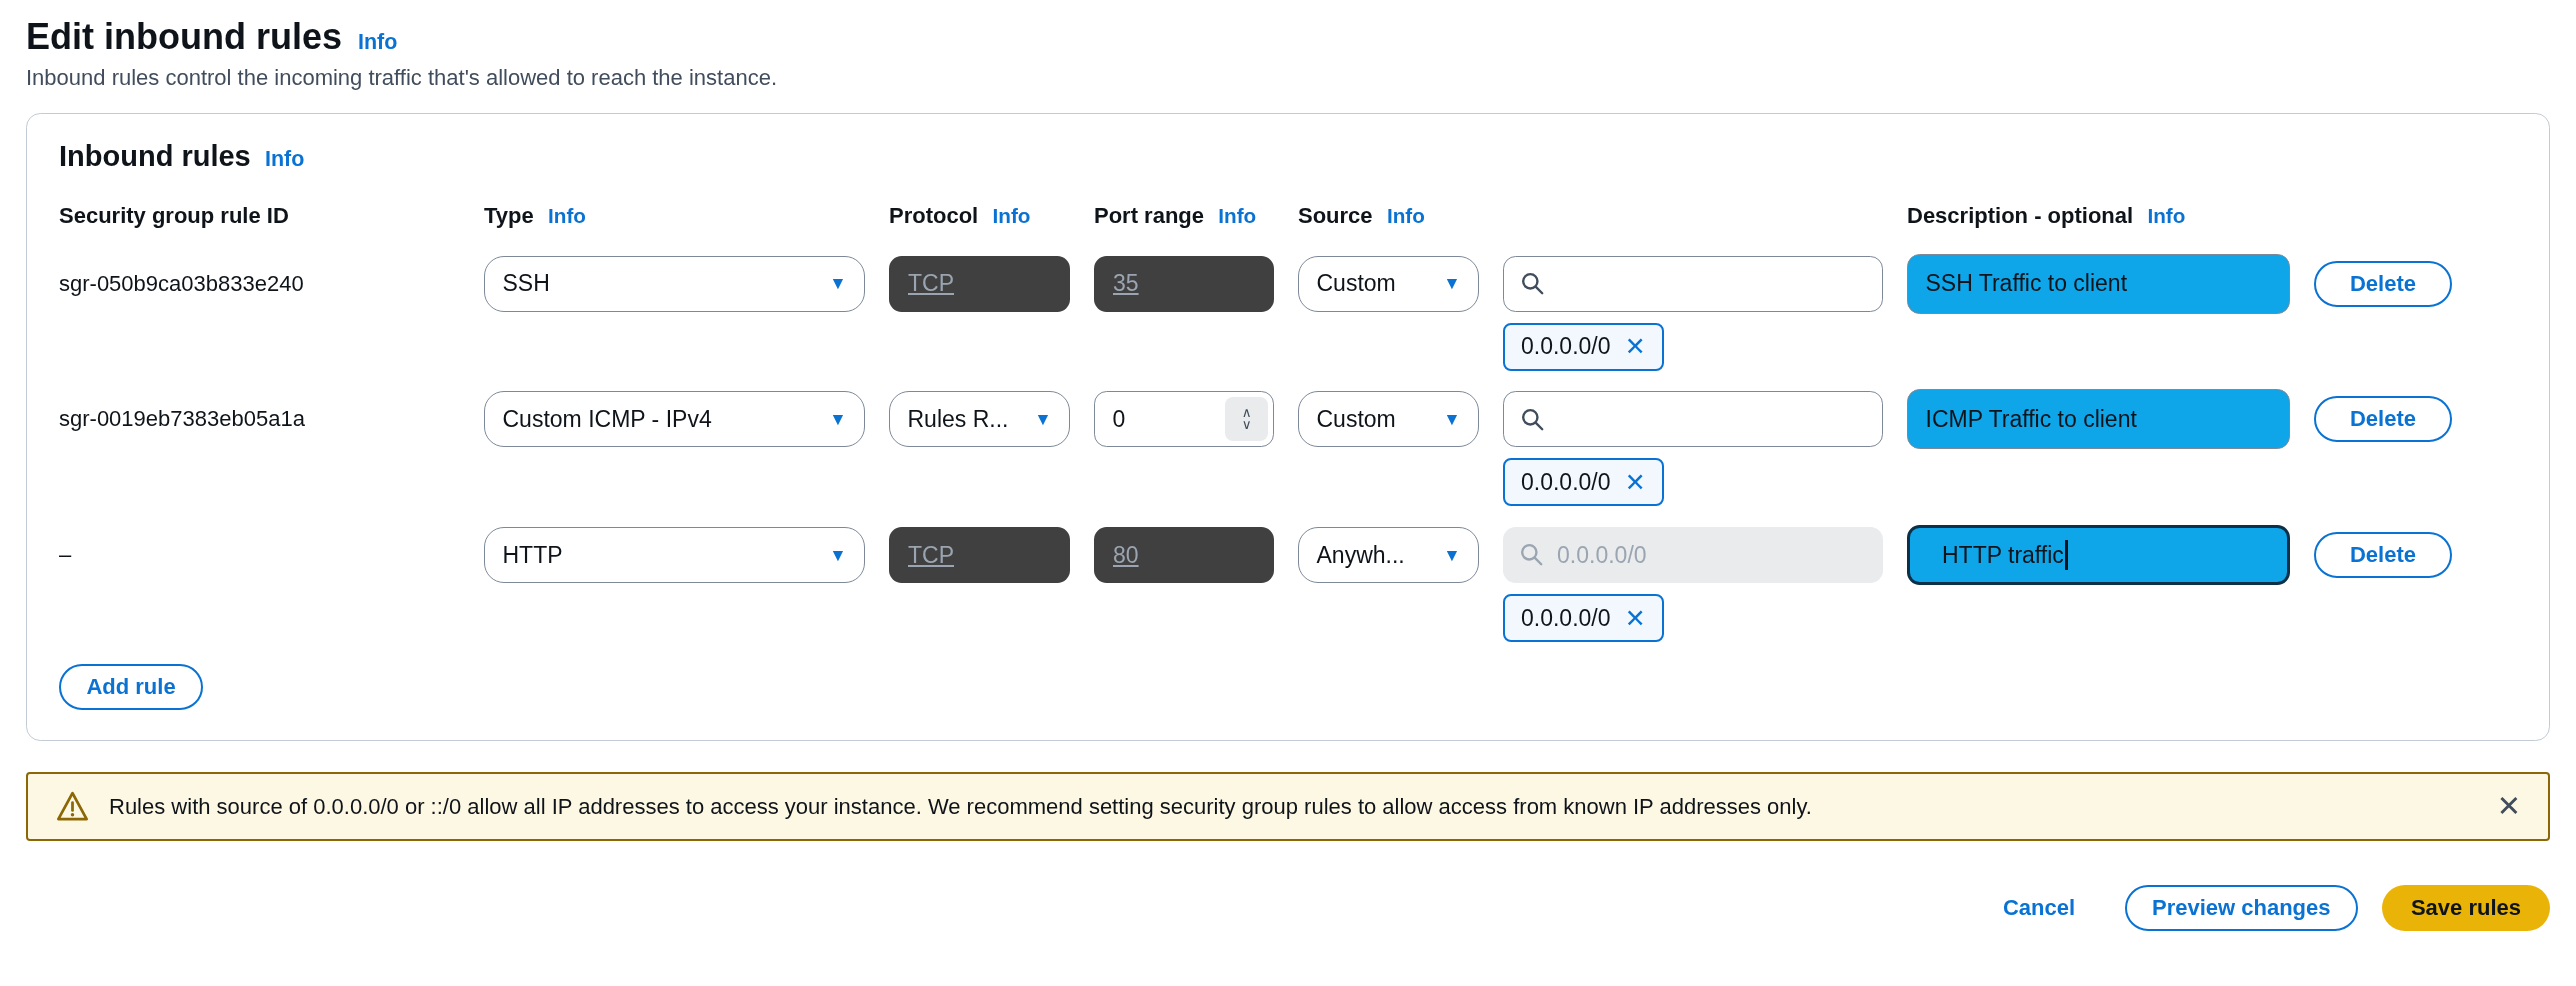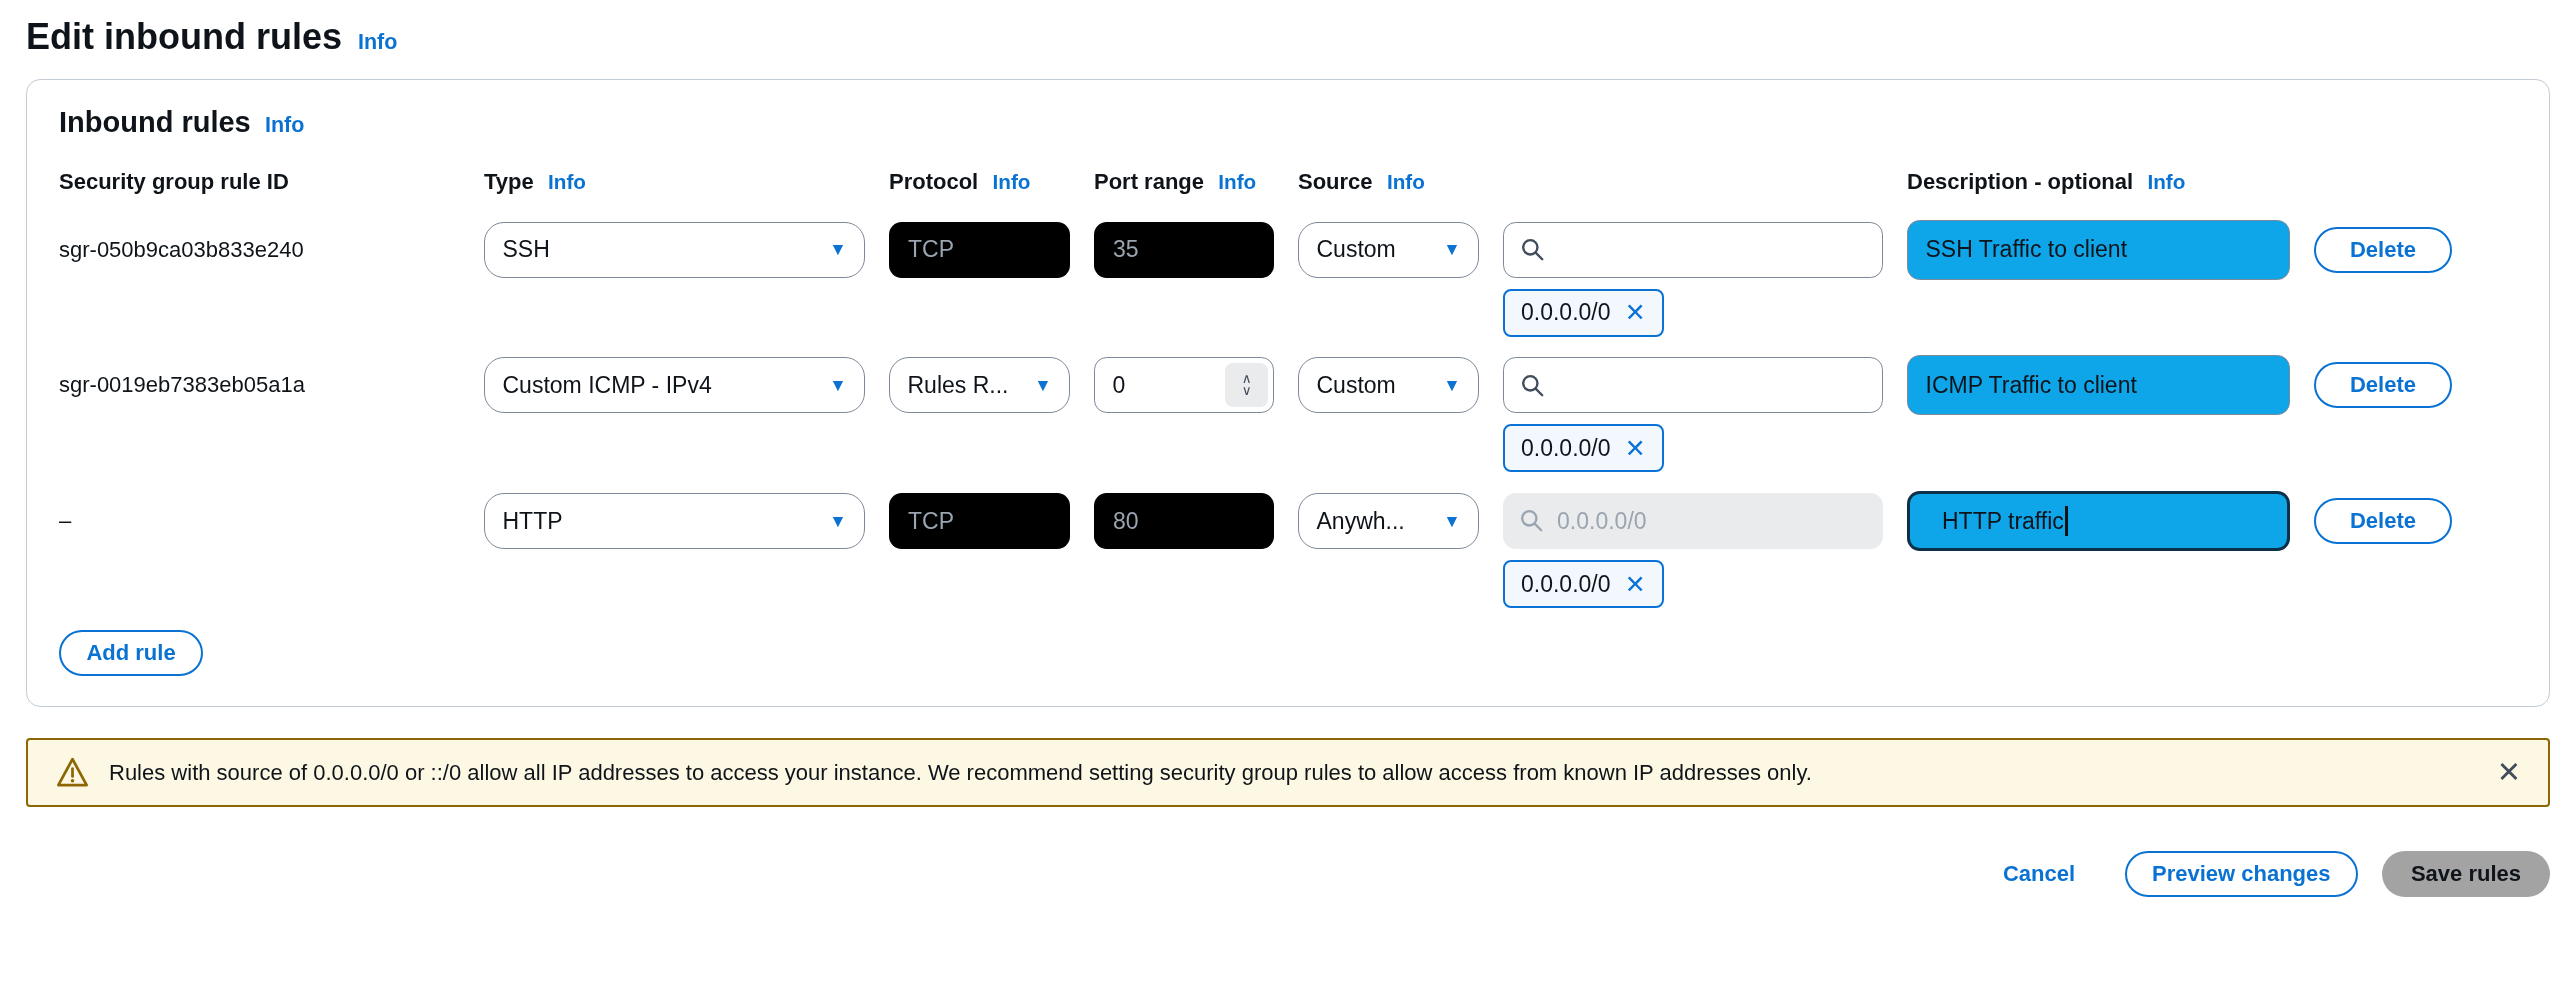--- a/index.html
+++ b/index.html
@@ -38,22 +38,22 @@
   .cell-ruleid { font-size: 22px; white-space: nowrap; }
 
   .select {
     height: 56px; border: 1.6px solid #7d8998; border-radius: 20px; background: #fff;
     display: flex; align-items: center; justify-content: space-between;
     padding: 0 17.5px; font-size: 23px; cursor: pointer; white-space: nowrap; overflow: hidden;
   }
   .select .arrow { color: #0972d3; font-size: 17.5px; margin-left: 9.5px; }
 
   .disabled-input {
-    height: 56px; border-radius: 12.7px; background: #000000; color: #9aa5b1;
-    display: flex; align-items: center; padding: 0 19px; font-size: 23px;
+    height: 56px; border-radius: 12.7px; background: #404040; color: #9aa5b1;
+    display: flex; align-items: center; padding: 0 19px; font-size: 23px; text-decoration: underline;
   }
 
   .number-input {
     height: 56px; border: 1.6px solid #7d8998; border-radius: 12.7px; background: #fff;
     display: flex; align-items: center; justify-content: space-between;
     padding: 0 4.8px 0 17.5px; font-size: 23px;
   }
   .stepper {
     width: 43px; height: 44px; background: #e9ebed; border-radius: 8px;
     display: flex; flex-direction: column; align-items: center; justify-content: center;
@@ -74,21 +74,21 @@
     white-space: nowrap; overflow: hidden;
   }
   .text-input.focused { border: 3.2px solid #0d3049; padding: 0 32px; }
   .caret { width: 2.4px; height: 30px; background: #0f141a; margin-left: 1.6px; flex: 0 0 auto; }
 
   .btn { border: none; background: none; font-family: inherit; cursor: pointer;
          display: inline-flex; align-items: center; justify-content: center;
          height: 46px; border-radius: 23px; font-size: 22px; font-weight: bold; }
   .btn-secondary { border: 2.4px solid #0972d3; color: #0972d3; background: #fff; padding: 0 25.4px; }
   .btn-link { color: #0972d3; padding: 0 8px; }
-  .btn-primary { background: #a3a3a3; color: #0f141a; padding: 0 29px; }
+  .btn-primary { background: #eab308; color: #0f141a; padding: 0 29px; }
   .delete-btn { width: 138px; justify-self: start; text-align: center; }
 
   .chip-cell { grid-column: 6; grid-row: 2; margin: 11px 0 20.7px 0; }
   .chip {
     display: inline-flex; align-items: center; gap: 14.3px; height: 48px; padding: 0 16px;
     border: 2.4px solid #0972d3; border-radius: 8px; background: #f2f8fd; font-size: 23px;
   }
   .chip .x { color: #0972d3; font-size: 25px; font-weight: bold; cursor: pointer; }
 
   .add-rule-wrap { margin-top: 1.6px; }
@@ -104,20 +104,21 @@
   .footer .btn-link { margin-right: 17.5px; }
 </style>
 </head>
 <body>
 
 <div class="page-header">
   <div class="page-title-row">
     <h1 class="page-title">Edit inbound rules</h1>
     <span class="info-link">Info</span>
   </div>
+  <div class="page-subtitle">Inbound rules control the incoming traffic that's allowed to reach the instance.</div>
 </div>
 
 <div class="panel">
   <div class="panel-heading-row">
     <h2 class="panel-heading">Inbound rules</h2>
     <span class="info-link">Info</span>
   </div>
 
   <div class="grid header-row">
     <div class="header-cell">

